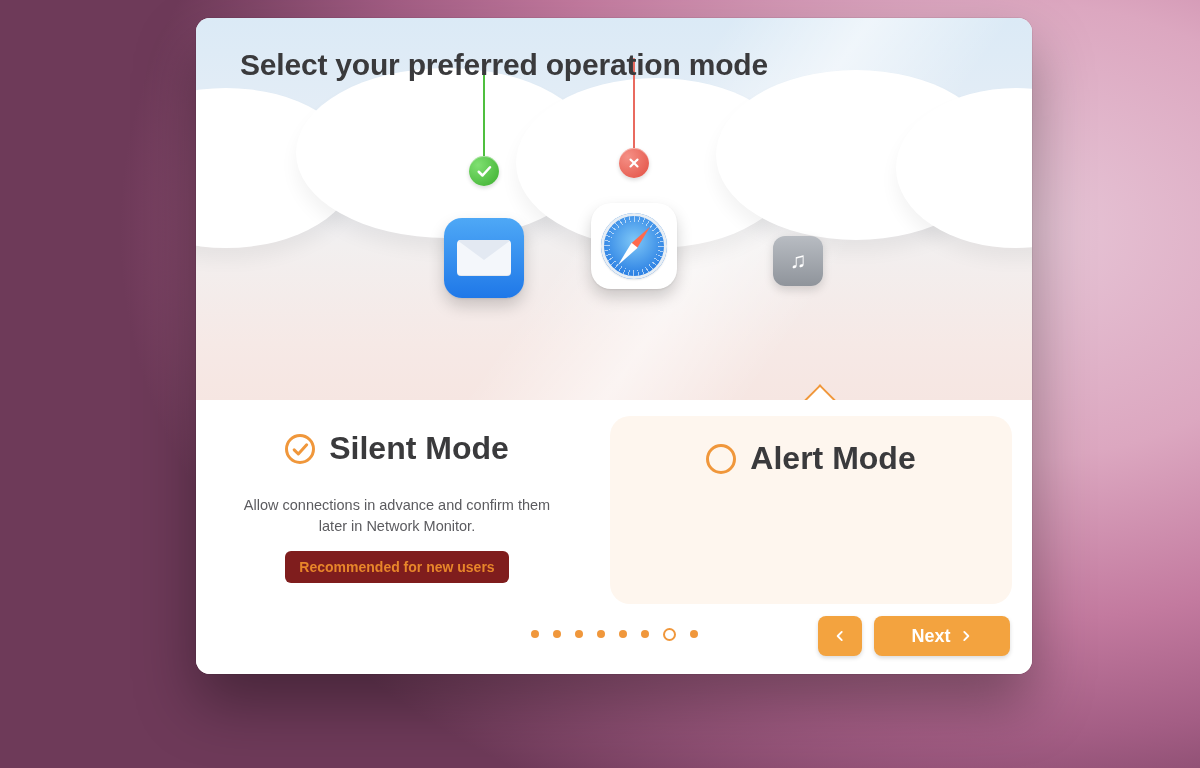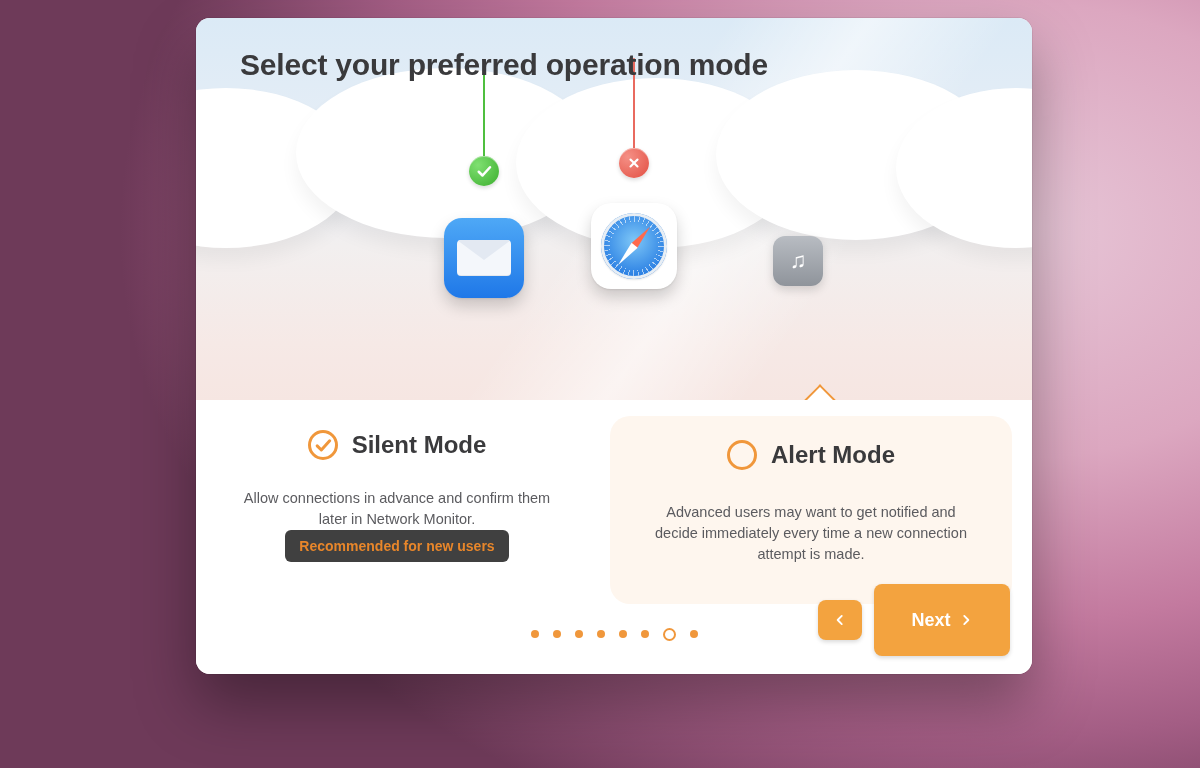--- a/index.html
+++ b/index.html
@@ -249,33 +249,34 @@
   }
   .radio {
     width: 30px; height: 30px;
     border: 3px solid #f0973b;
     border-radius: 50%;
     box-sizing: border-box;
     display: inline-flex; align-items: center; justify-content: center;
   }
   .radio svg { display:block; }
   .option-title {
-    font-size: 24px;
+    font-size: 32px;
     font-weight: 700;
     color: #3a3a3c;
   }
   .option-desc {
     margin-top: 28px;
     font-size: 14.5px;
     line-height: 1.45;
     color: #5b5b5f;
   }
   .pill {
     display: inline-block;
-    background: #404040;
+    margin-top: 14px;
+    background: #7f1d1d;
     color: #e8862a;
     font-weight: 600;
     font-size: 14px;
     padding: 8px 14px;
     border-radius: 6px;
   }
 
   
   .pager {
     position: absolute;
@@ -314,21 +315,21 @@
     border-radius: 8px;
     height: 40px;
     display: inline-flex;
     align-items: center;
     justify-content: center;
     box-shadow: 0 2px 4px rgba(0,0,0,0.15);
     font-weight: 600;
     font-size: 18px;
   }
   .btn.prev { width: 44px; }
-  .btn.next { width: 108px; gap: 8px; padding: 16px 14px; }
+  .btn.next { width: 108px; gap: 8px; padding: 0 14px; }
   .btn svg { display:block; }
 </style>
 </head>
 <body>
 
 <div class="bg"></div>
 
 <div class="panel">
 
   <div class="sky">
@@ -402,21 +403,20 @@
       </div>
       <div class="option-desc">Allow connections in advance and confirm them later in Network Monitor.</div>
       <div class="pill">Recommended for new users</div>
     </div>
 
     <div class="option alert">
       <div class="head">
         <span class="radio"></span>
         <span class="option-title">Alert Mode</span>
       </div>
-      <div class="option-desc">Advanced users may want to get notified and decide immediately every time a new connection attempt is made.</div>
     </div>
 
   </div>
 
   <div class="pager" id="pager">
       <div class="dot"></div>
       <div class="dot"></div>
       <div class="dot"></div>
       <div class="dot"></div>
       <div class="dot"></div>

